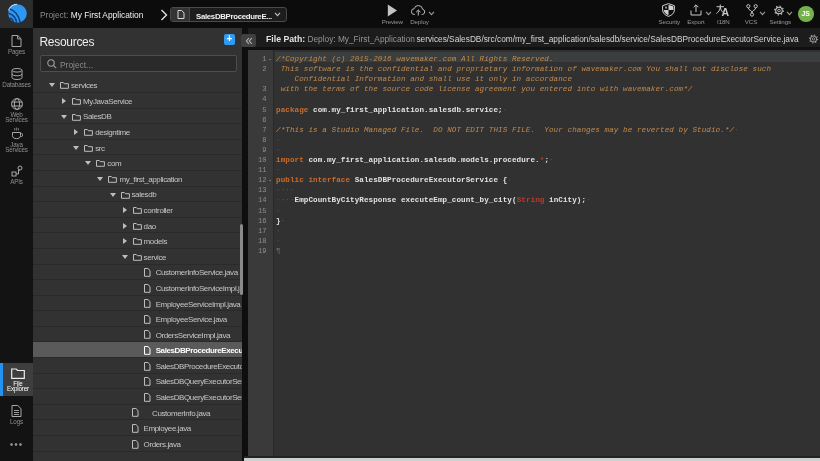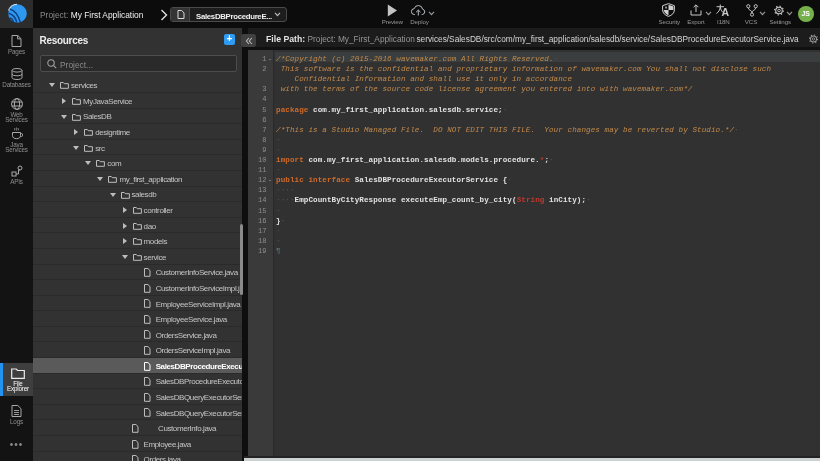--- a/index.html
+++ b/index.html
@@ -22,21 +22,21 @@
 
 
 #sidebar { position:absolute; left:0; top:28px; width:33px; height:433px; background:#131313; }
 .sbitem { position:absolute; left:0; width:33px; text-align:center; color:#8f8f8f; font-size:6.3px; letter-spacing:-0.2px; line-height:5.4px; }
 .sbitem svg { display:block; margin:0 auto 2px auto; }
 #fe { position:absolute; left:0; top:335px; width:33px; height:33px; background:#3e3e3e; border-left:3px solid #2492f0; text-align:center; color:#fdfdfd; font-size:6.3px; letter-spacing:-0.2px; line-height:4.6px; }
 #fe svg { display:block; margin:5px auto 3px auto; }
 
 
 #panel { position:absolute; left:33px; top:28px; width:209px; height:433px; background:#323232; overflow:hidden; }
-#restitle { position:absolute; left:6.5px; top:7px; font-size:10px; letter-spacing:-0.3px; font-weight:700; color:#ededed; }
+#restitle { position:absolute; left:6.5px; top:7px; font-size:12px; letter-spacing:-0.3px; font-weight:400; color:#ededed; }
 #plusbtn { position:absolute; left:191px; top:6px; width:11px; height:11px; background:#2e9bf5; border-radius:2px; color:#fff; font-size:10px; font-weight:700; line-height:10px; text-align:center; }
 #searchbox { position:absolute; left:7px; top:26.5px; width:197px; height:17px; background:#2a2a2a; border:1px solid #4d4d4d; border-radius:2px; }
 #searchbox span { position:absolute; left:19px; top:4px; font-size:8.4px; color:#8a8a8a; }
 #tree { position:absolute; left:0; top:49.4px; width:209px; }
 .trow { position:relative; width:209px; height:15.6px; border-bottom:1px solid #2a2a2a; white-space:nowrap; }
 .trow .lbl { position:absolute; top:3.8px; font-size:8px; letter-spacing:-0.4px; color:#c6c6c6; }
 .trow svg { position:absolute; }
 .trow.sel { background:#5a5a5a; }
 .trow.sel .lbl { color:#ffffff; font-weight:700; }
 
@@ -347,26 +347,20 @@
 <div class="trow">
           <svg width="7" height="9" viewBox="0 0 7 9" style="left:111.2px;top:3.5px">
             <use href="#file"></use>
           </svg>
           <span class="lbl" style="left:122.7px">EmployeeService.java</span>
         </div>
 <div class="trow">
           <svg width="7" height="9" viewBox="0 0 7 9" style="left:111.2px;top:3.5px">
             <use href="#file"></use>
           </svg>
-          <span class="lbl" style="left:122.7px">OrdersService.java</span>
-        </div>
-<div class="trow">
-          <svg width="7" height="9" viewBox="0 0 7 9" style="left:111.2px;top:3.5px">
-            <use href="#file"></use>
-          </svg>
           <span class="lbl" style="left:122.7px">OrdersServiceImpl.java</span>
         </div>
 <div class="trow sel">
           <svg width="7" height="9" viewBox="0 0 7 9" style="left:111.2px;top:3.5px">
             <use href="#filew"></use>
           </svg>
           <span class="lbl" style="left:122.7px">SalesDBProcedureExecutorService.java</span>
         </div>
 <div class="trow">
           <svg width="7" height="9" viewBox="0 0 7 9" style="left:111.2px;top:3.5px">
@@ -383,21 +377,21 @@
 <div class="trow">
           <svg width="7" height="9" viewBox="0 0 7 9" style="left:111.2px;top:3.5px">
             <use href="#file"></use>
           </svg>
           <span class="lbl" style="left:122.7px">SalesDBQueryExecutorServiceImpl.java</span>
         </div>
 <div class="trow">
           <svg width="7" height="9" viewBox="0 0 7 9" style="left:99.1px;top:3.5px">
             <use href="#file"></use>
           </svg>
-          <span class="lbl" style="left:125px">CustomerInfo.java</span>
+          <span class="lbl" style="left:119px">CustomerInfo.java</span>
         </div>
 <div class="trow">
           <svg width="7" height="9" viewBox="0 0 7 9" style="left:99.1px;top:3.5px">
             <use href="#file"></use>
           </svg>
           <span class="lbl" style="left:110.6px">Employee.java</span>
         </div>
 <div class="trow">
           <svg width="7" height="9" viewBox="0 0 7 9" style="left:99.1px;top:3.5px">
             <use href="#file"></use>
@@ -411,21 +405,21 @@
 <div style="position:absolute;left:243.5px;top:455.6px;width:576.5px;height:2.4px;background:#232323;z-index:5"></div>
 <div style="position:absolute;left:243.5px;top:458px;width:576.5px;height:3px;background:#ccd1d1;z-index:5"></div>
 <div id="vthumb"></div>
 <div id="collbtn"><svg width="8" height="8" viewBox="0 0 8 8" style="margin-top:2.5px">
         <path d="M3.9 1 L1.4 4 L3.9 7 M6.8 1 L4.3 4 L6.8 7" stroke="#b8b8b8" stroke-width="1.1" fill="none"></path>
       </svg></div>
 
 <div id="editor">
   <div id="pathbar">
     <span class="t" style="left:18px;color:#e3e3e3;font-weight:700">File Path:</span>
-    <span class="t" style="left:59.5px;color:#969696;font-size:8.3px">Project: My_First_Application</span>
+    <span class="t" style="left:59.5px;color:#969696;font-size:8.3px">Deploy: My_First_Application</span>
     <span class="t" style="left:168.4px;color:#d6d6d6;font-size:8.3px">services/SalesDB/src/com/my_first_application/salesdb/service/SalesDBProcedureExecutorService.java</span>
     <svg width="11" height="12" viewBox="0 0 12 13" style="position:absolute;left:560px;top:4.5px">
       <circle cx="6" cy="6.5" r="4.4" fill="none" stroke="#9a9a9a" stroke-width="1.1" stroke-dasharray="1.33 2.12"></circle>
       <circle cx="6" cy="6.5" r="3.3" fill="none" stroke="#9a9a9a" stroke-width="1.1"></circle>
       <circle cx="6" cy="6.5" r="1.3" fill="none" stroke="#9a9a9a" stroke-width="0.9"></circle>
     </svg>
   </div>
   <div id="gap"></div>
   <div id="codearea">
     <div id="hl"></div>

